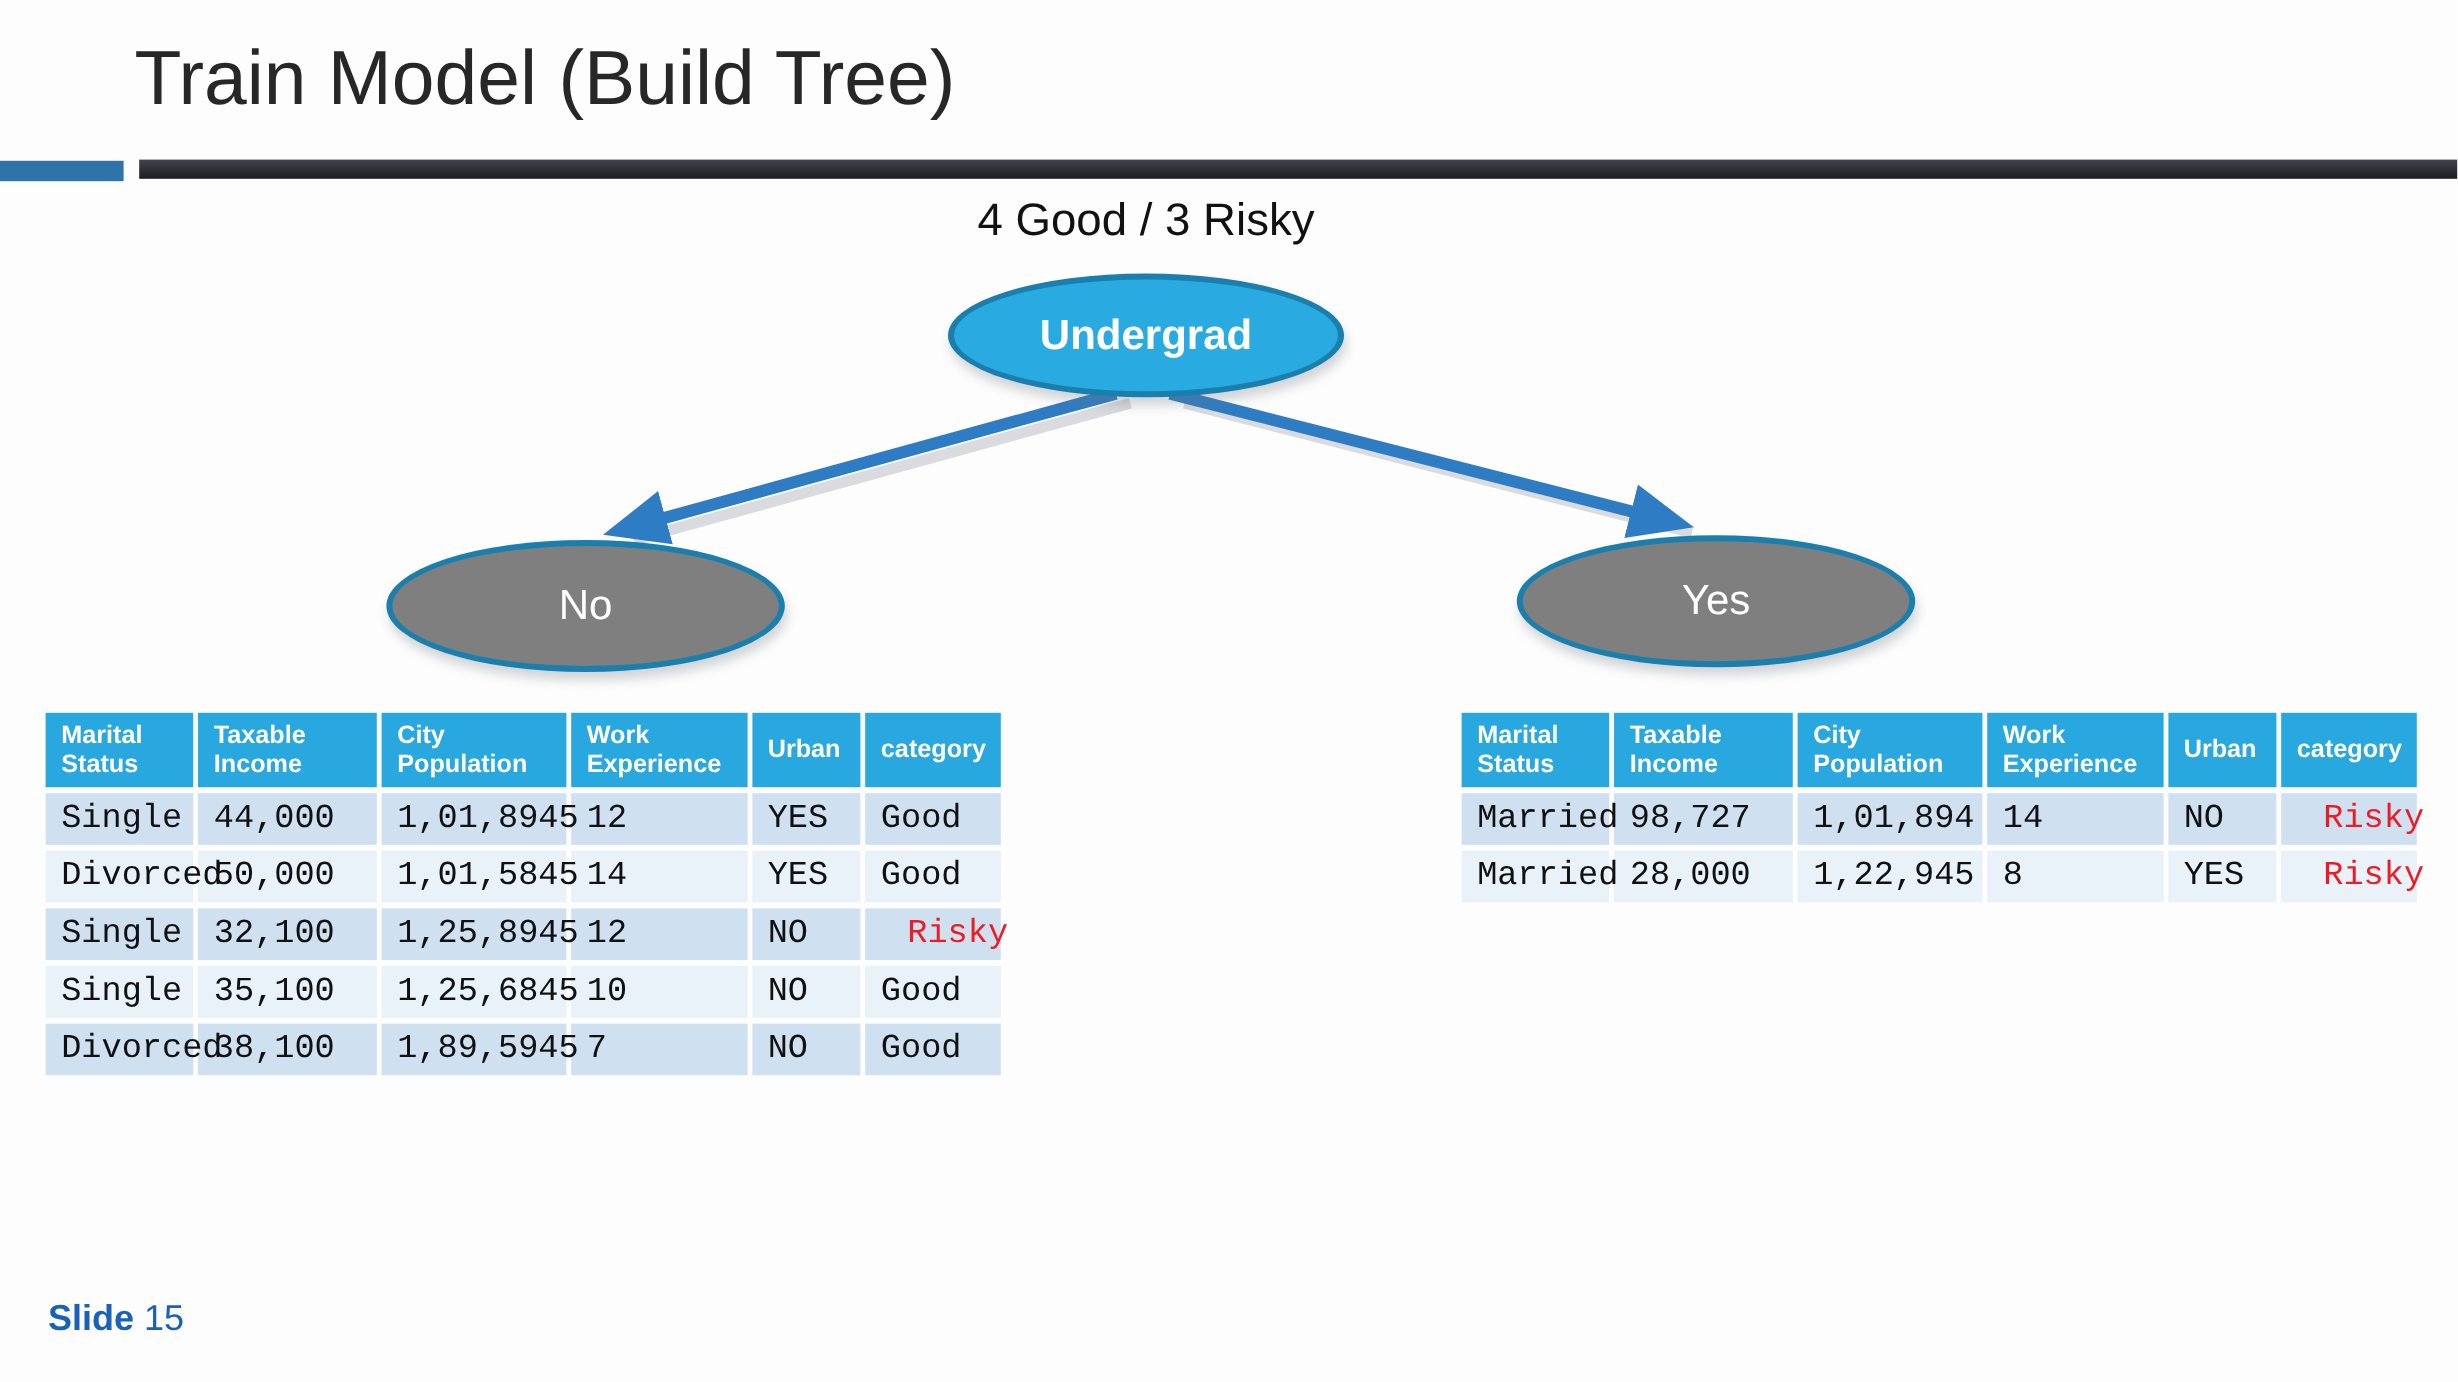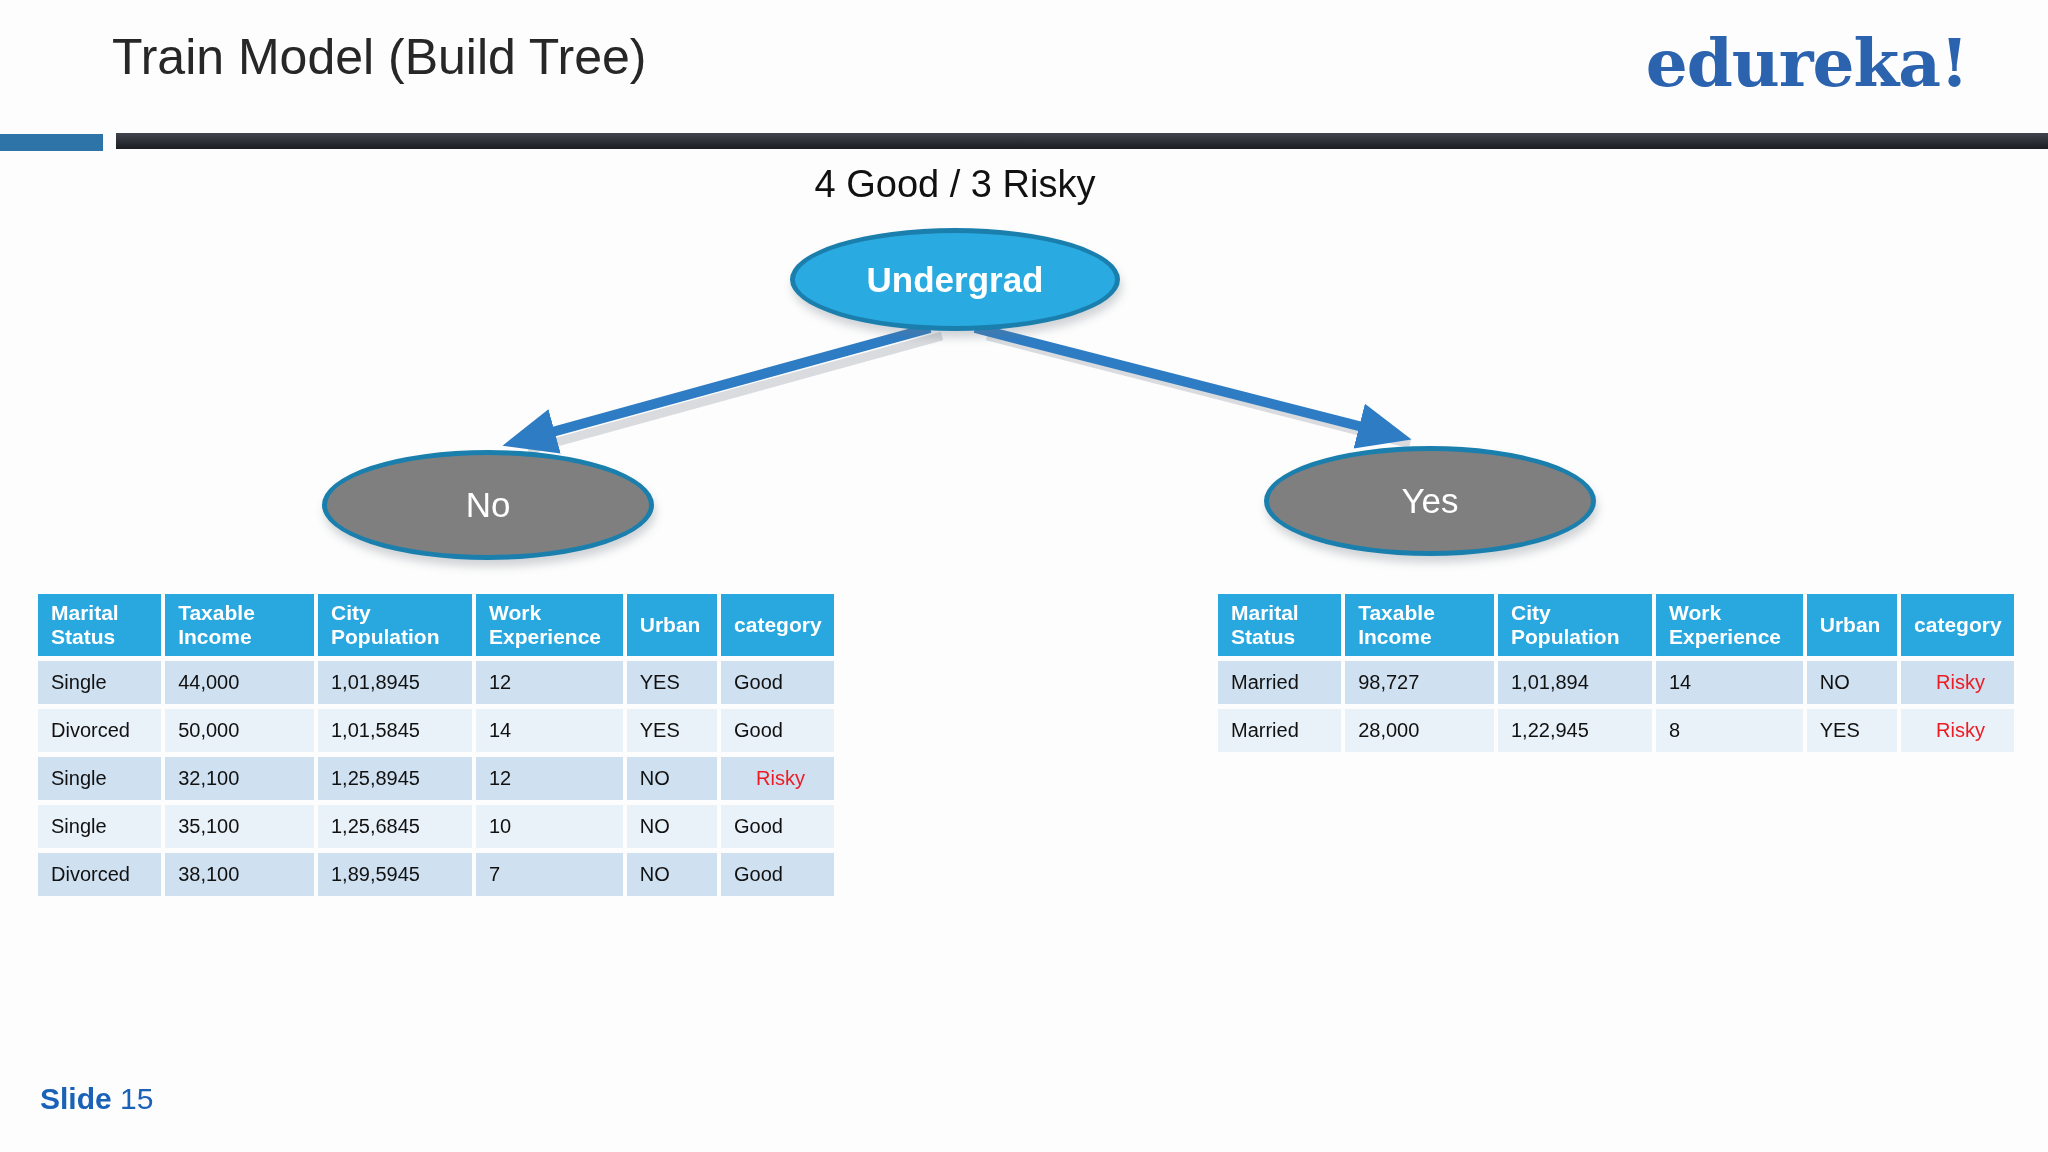--- a/index.html
+++ b/index.html
@@ -11,21 +11,21 @@
     height: 1152px;
     background: #fdfdfd;
     overflow: hidden;
   }
 
   
   .title {
     position: absolute;
     left: 112px;
     top: 28px;
-    font-size: 50px;
+    font-size: 64px;
     color: #272727;
     letter-spacing: 0px;
     white-space: nowrap;
   }
   .logo {
     position: absolute;
     right: 80px;
     top: 24px;
     font-family: "DejaVu Serif", serif;
     font-weight: 700;
@@ -89,25 +89,26 @@
     color: #ffffff;
     font-size: 21px;
     font-weight: bold;
     text-align: left;
     vertical-align: middle;
     line-height: 1.15;
     height: 62px;
     padding: 4px 6px 4px 13px;
   }
   .data-table td {
-    font-size: 20px;
+    font-size: 28px;
     color: #111111;
     height: 43px;
     vertical-align: middle;
     padding: 2px 6px 2px 13px;
+    font-family: Liberation Mono, monospace;
   }
   .data-table tbody tr:nth-child(odd)  td { background: #cfe0f1; }
   .data-table tbody tr:nth-child(even) td { background: #e9f1f9; }
   .data-table td.risky { color: #ed1c24; padding-left: 35px; }
   .c0 { width: 120px; margin-top: 28px; } .c1 { width: 145px; } .c2 { width: 150px; }
   .c3 { width: 143px; margin-left: 27px; } .c4 { width: 88px; }  .c5 { width: 110px; }
 
   
   .footer-left {
     position: absolute;
@@ -122,21 +123,20 @@
     font-size: 31px;
     color: #0e6dbe;
   }
 </style>
 </head>
 <body>
 
 <div class="slide">
 
   <div class="title">Train Model (Build Tree)</div>
-  <div class="logo">edureka!</div>
   <div class="bar-blue"></div>
   <div class="bar-dark"></div>
 
   <div class="annotation">4 Good / 3 Risky</div>
 
   <svg class="edges-svg" width="2048" height="1152" viewBox="0 0 2048 1152">
     <defs>
       <marker id="arrowhead" markerUnits="userSpaceOnUse" markerWidth="60" markerHeight="54" refX="40" refY="27" orient="auto">
         <path d="M0,4 L54,27 L0,50 Z" fill="#2e7cc3"></path>
       </marker>

